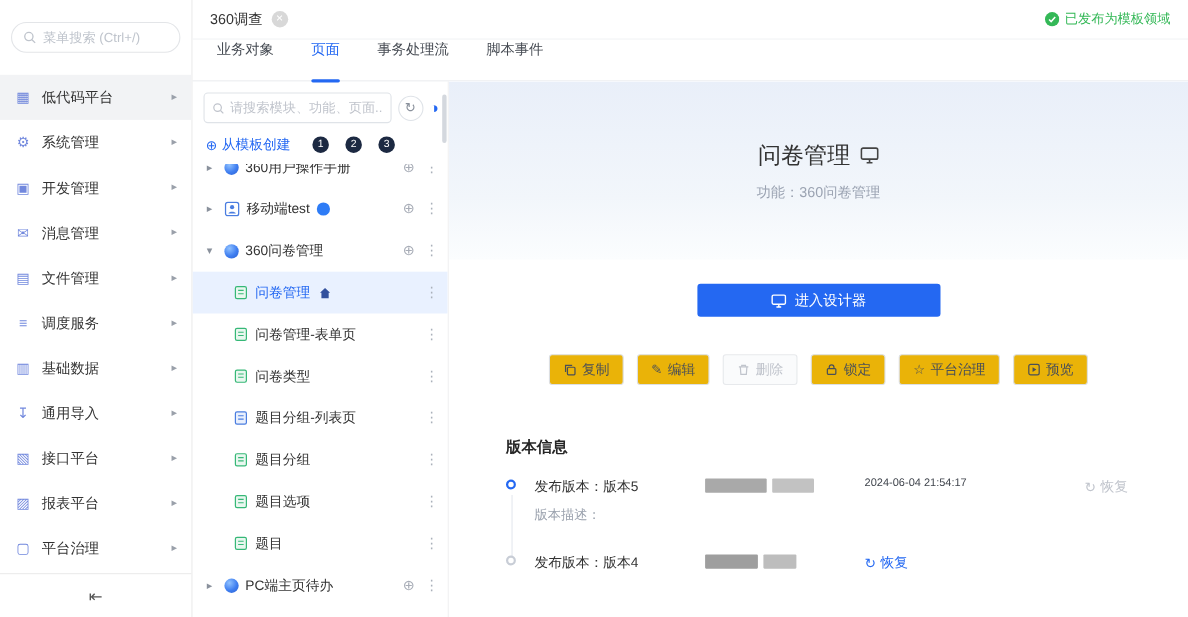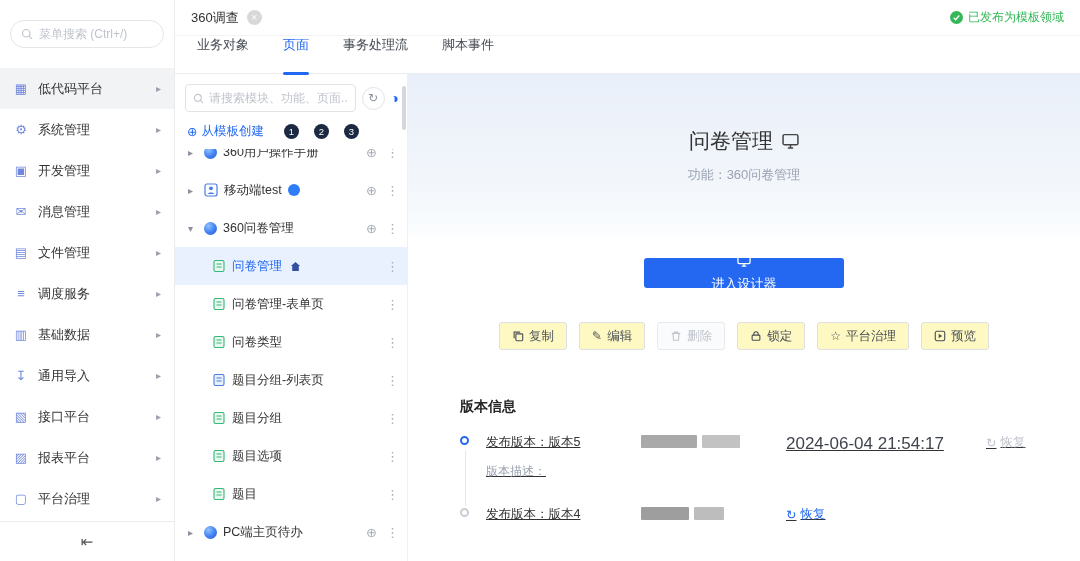--- a/index.html
+++ b/index.html
@@ -71,43 +71,43 @@
   .kebab { font-size:13px; color:#aab0ba; }
   .badge-dot { width:12px; height:12px; border-radius:50%; background:#2e7cf6; flex:none; }
   .home-ic { flex:none; margin-left:2px; }
 
   
   .detail { flex:1; min-width:0; background:#fff; overflow:hidden; }
   .hero { height:162px; background:linear-gradient(180deg,#e9eff9 0%,#f2f6fb 65%,#fbfdfe 100%);
           display:flex; flex-direction:column; align-items:center; justify-content:center; gap:11px; }
   .hero-title { display:flex; align-items:center; gap:9px; font-size:21px; color:#333; }
   .hero-sub { font-size:13px; color:#9ba3b2; }
-  .designer-btn { margin:22px auto 16px; width:200px; height:30px; background:#2468f2; color:#fff; border:none;
+  .designer-btn { margin:22px auto 16px; width:221px; height:30px; background:#2468f2; color:#fff; border:none;
                   border-radius:3px; display:flex; align-items:center; justify-content:center; gap:8px;
-                  font-size:13px; cursor:pointer; font-family:inherit;flex-direction:column; }
+                  font-size:13px; cursor:pointer; font-family:inherit; }
   .actions { display:flex; justify-content:center; gap:12px; margin-top:34px; }
-  .act-btn { height:28px; border:1px solid #dcdfe3; border-radius:3px; background:#fef9c3; color:#4a4f57;
+  .act-btn { height:28px; border:1px solid #dcdfe3; border-radius:3px; background:#eab308; color:#4a4f57;
              display:flex; align-items:center; gap:5px; padding:0 12px; font-size:12.5px; cursor:pointer;
              font-family:inherit; }
   .act-btn .ch { font-size:12px; }
   .act-btn.disabled { color:#c0c4cc; border-color:#e7e9ec; background:#fafbfc; cursor:default; }
 
   .version-sec { margin:34px 0 0 52px; }
   .vs-title { font-size:14px; color:#262626; font-weight:bold;margin-top:48px; }
-  .v-rows { position:relative; margin-top:18px;text-decoration:underline; }
+  .v-rows { position:relative; margin-top:18px; }
   .v-line { position:absolute; left:5px; top:16px; height:56px; border-left:1px solid #e4e8ee; }
   .v-row { display:grid; grid-template-columns:26px 155px 145px 200px auto; align-items:start; position:relative; }
   .v-row + .v-row { margin-top:26px; }
   .dot { width:9px; height:9px; border-radius:50%; background:#fff; border:2px solid #2468f2; margin-top:2px; }
   .dot.gray { border-color:#c8cdd6; }
   .v-label { font-size:12.5px; color:#333; }
   .v-desc { grid-column:2; font-size:12px; color:#9aa1ad; margin-top:9px; }
   .redacts { display:flex; gap:5px; align-items:center; margin-top:1px; }
   .redact { height:13px; background:#a9a9a9; border-radius:1px; filter:blur(0.6px); }
-  .v-time { font-size:17px; color:#40454d; }
+  .v-time { font-size:10px; color:#40454d; }
   .restore { display:flex; align-items:center; gap:4px; font-size:12.5px; cursor:pointer; }
   .restore.on { color:#2468f2; }
   .restore.off { color:#c0c4cc; cursor:default; }
   svg { display:block; flex:none; }
 </style>
 </head>
 <body>
 
 <div class="app">
 

